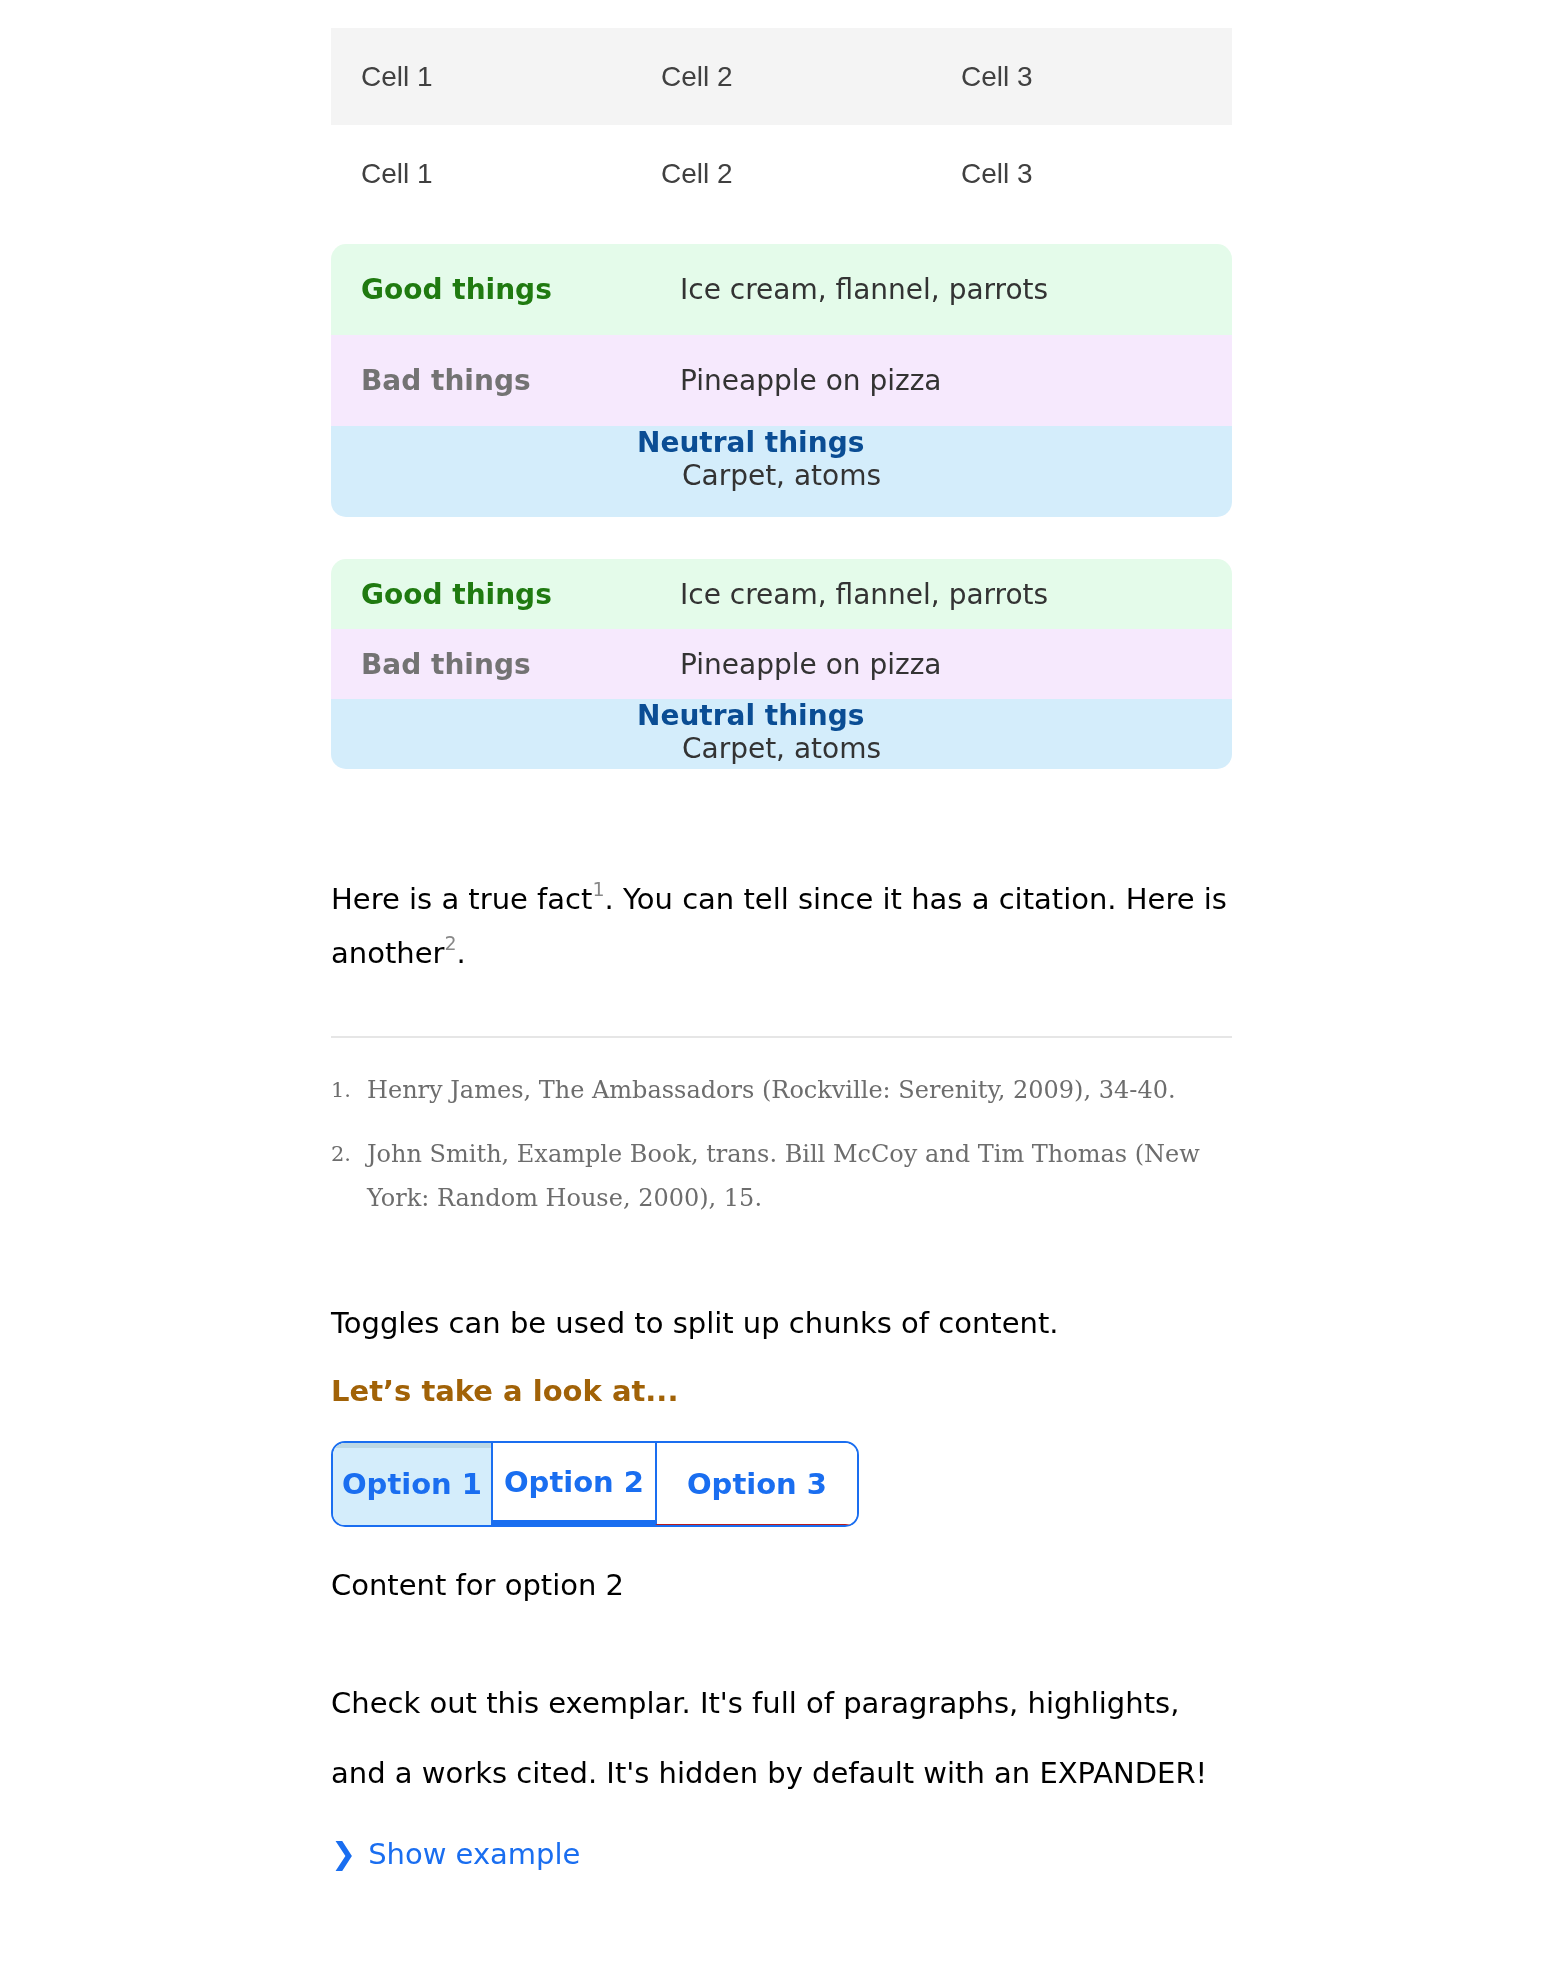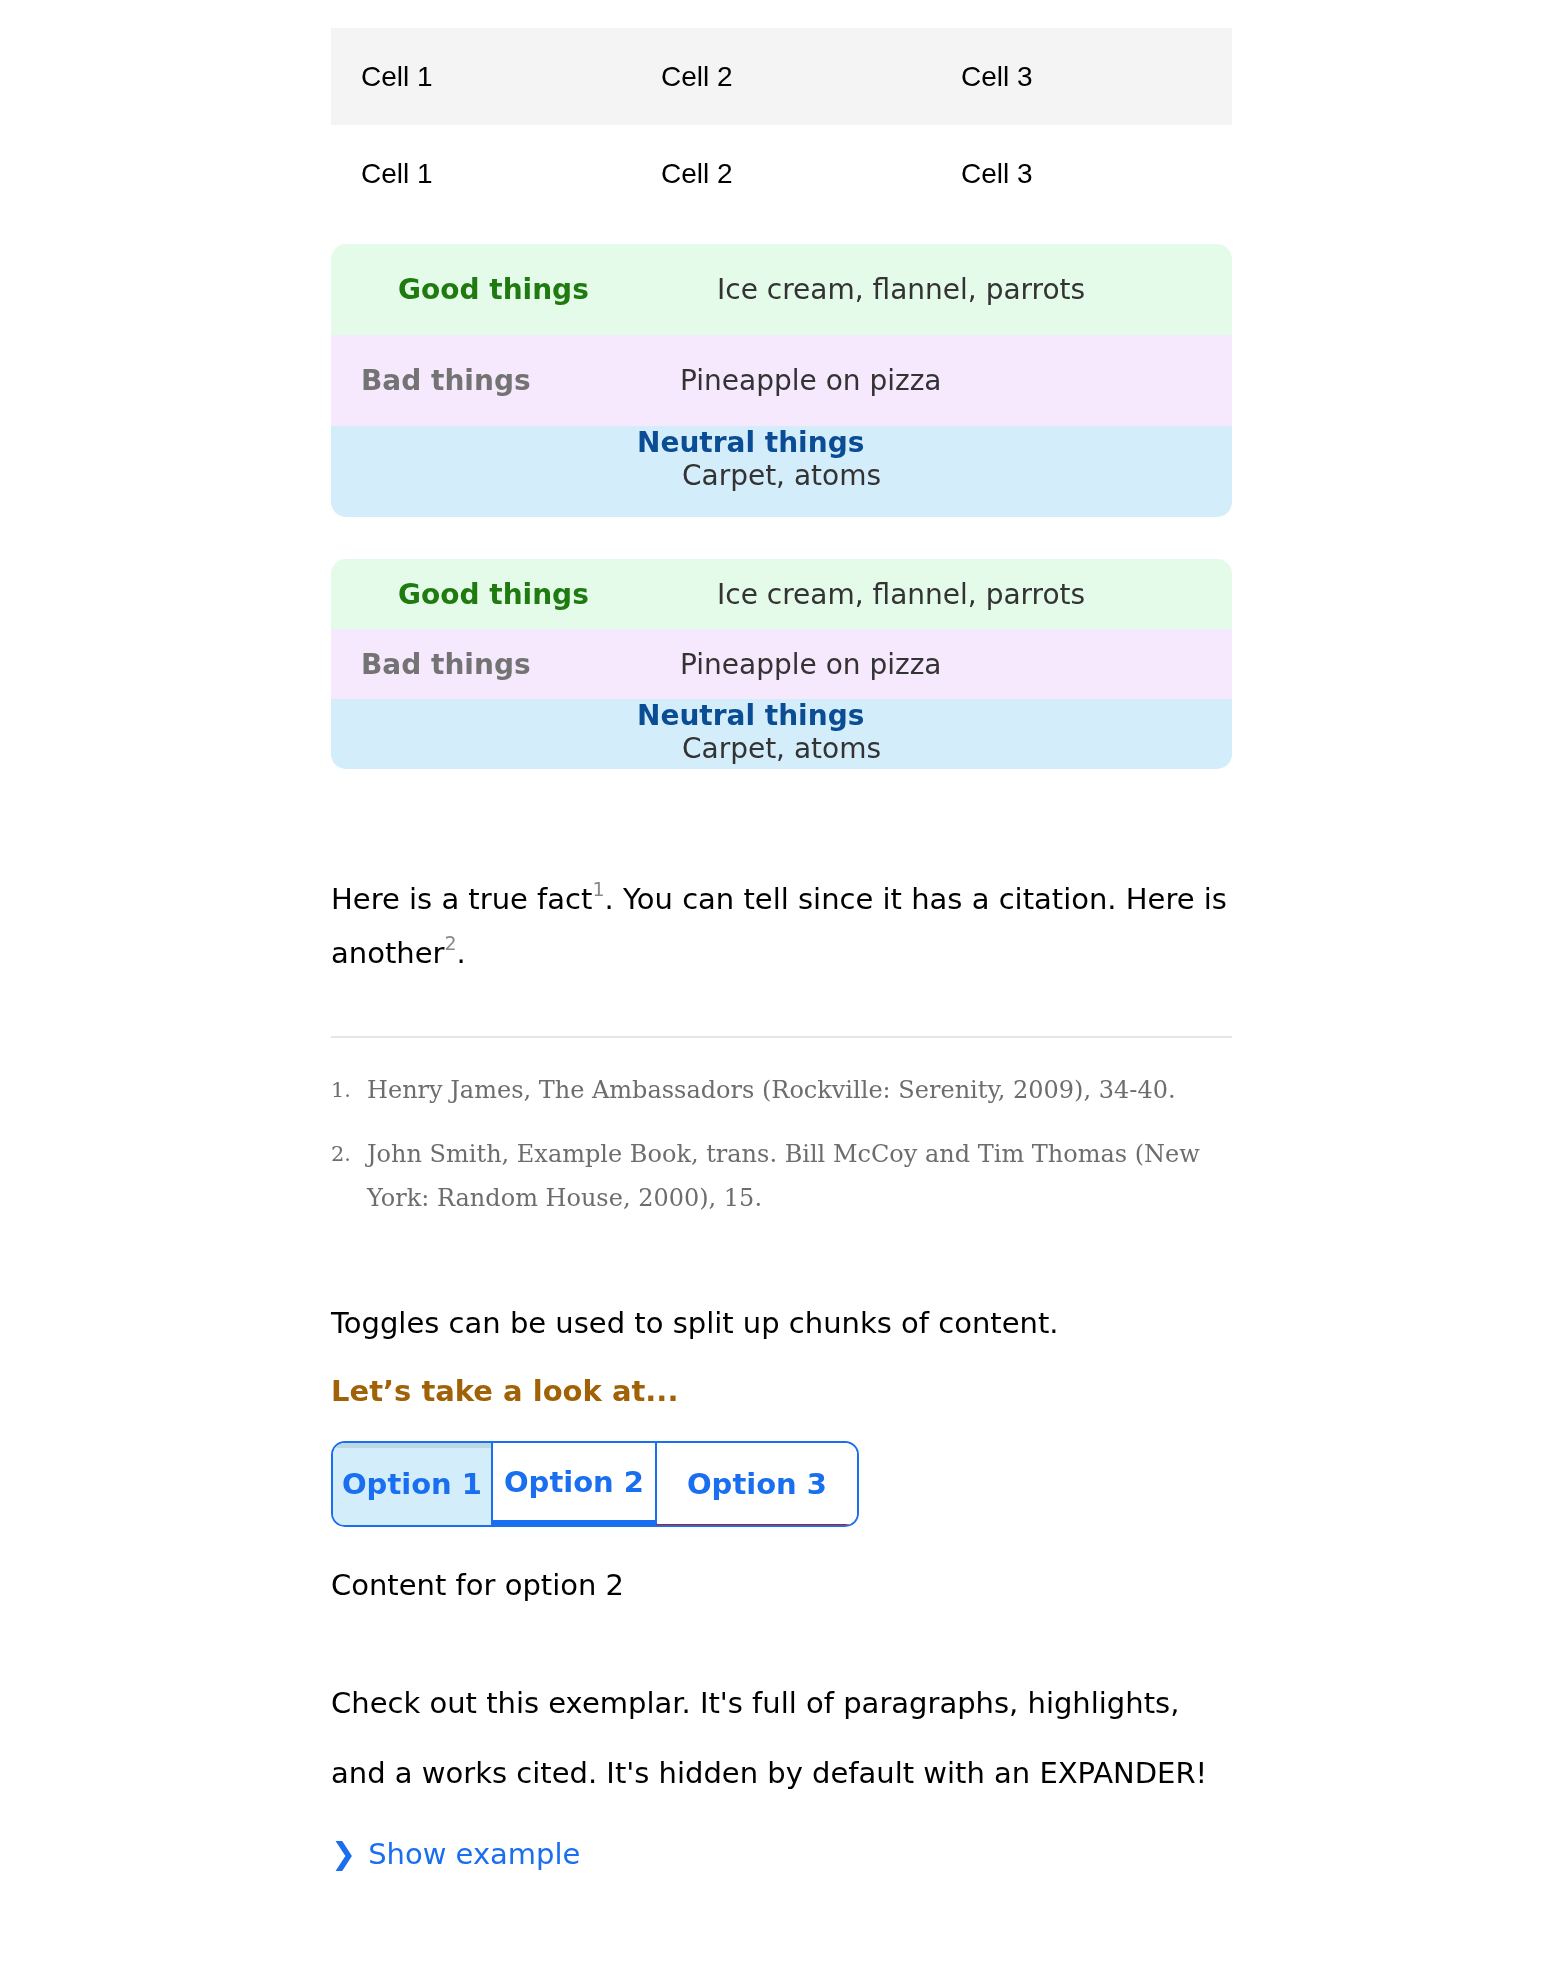--- a/index.html
+++ b/index.html
@@ -2,34 +2,34 @@
 <html><head>
 <meta charset="utf-8">
 <style>
   html, body { margin: 0; padding: 0; background: #ffffff; }
   body { width: 1560px; height: 1966px; position: relative; overflow: hidden;
          font-family: "DejaVu Sans", sans-serif; color: #000; }
   .content { position: absolute; left: 331px; top: 0; width: 901px; }
 
   
   .plain-table { position: absolute; top: 28px; left: 0; width: 901px; }
-  .plain-row { display: flex; height: 97px; align-items: center; color: #000000; font-size: 28px; font-family: "Liberation Sans", sans-serif; }
+  .plain-row { display: flex; height: 97px; align-items: center; color: #404040; font-size: 28px; font-family: "Liberation Sans", sans-serif; }
   .plain-row.shaded { background: #f4f4f4; }
   .plain-row .cell { width: 300px; padding-left: 30px; box-sizing: border-box; }
 
   
   .color-table { position: absolute; left: 0; width: 901px; border-radius: 15px; overflow: hidden; }
   .color-table.big { top: 244px; }
   .color-table.compact { top: 559px; }
   .color-row { display: flex; align-items: center; font-size: 28px; }
   .color-table.big .color-row { height: 91px; }
   .color-table.compact .color-row { height: 70px; }
   .color-row .label { width: 349px; padding-left: 30px; box-sizing: border-box; font-weight: bold; }
   .color-row .value { color: #333; }
-  .row-good { background: #e4fbea; padding-left: 37px; }
+  .row-good { background: #e4fbea; }
   .row-good .label { color: #1f7a10; }
   .row-bad { background: #f6e9fd; }
   .row-bad .label { color: #737373; }
   .row-neutral { background: #d4edfb; flex-direction: column; }
   .row-neutral .label { color: #0a4d94; }
 
   
   .fact-para { position: absolute; top: 872px; left: 0; width: 901px; font-size: 29px; line-height: 54px; color: #000; }
   .fact-para sup { color: #888; font-size: 19px; vertical-align: 13px; line-height: 0; }
   .divider { position: absolute; top: 1036px; left: 0; width: 901px; height: 2px; background: #e6e6e6; }

